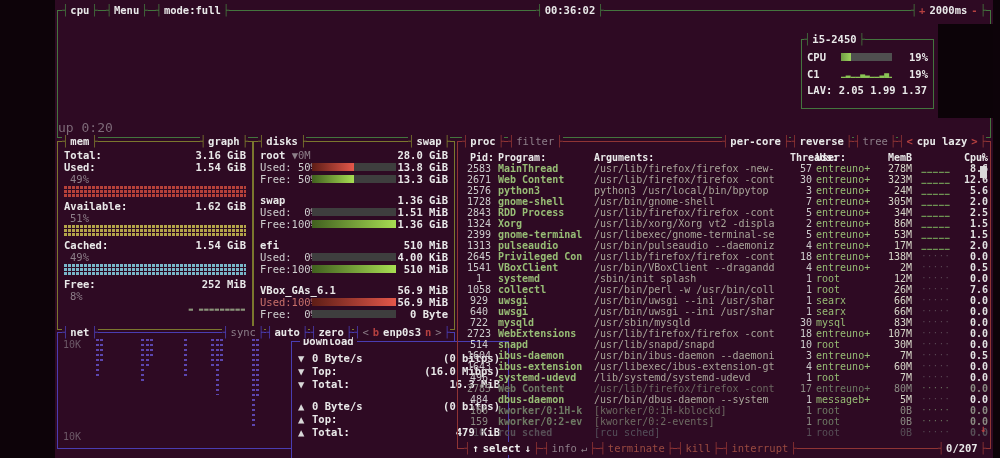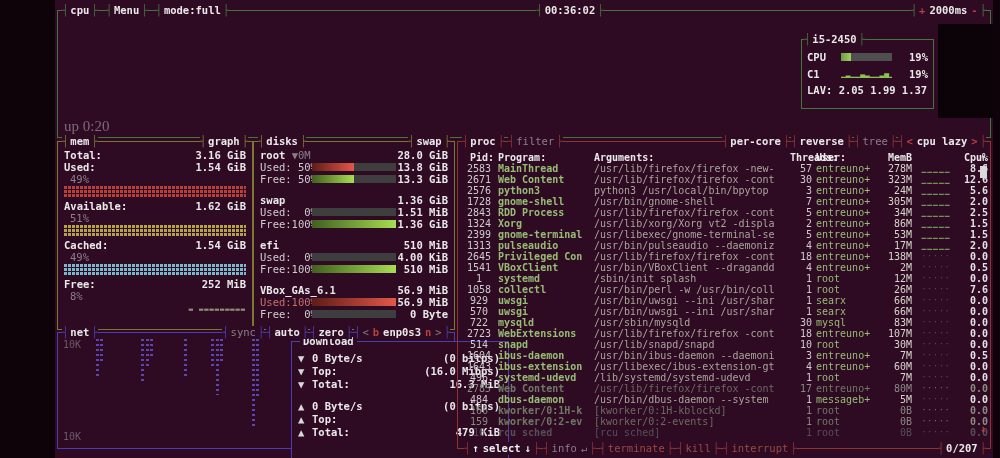--- a/index.html
+++ b/index.html
@@ -27,21 +27,21 @@
   .box-net .tick{color:var(--netb);} .box-proc .tick{color:var(--procb);}
   
   .wave{position:absolute; left:5px; right:6px; top:6px; bottom:12px; display:flex; gap:2px; align-items:stretch;}
   .wcol{flex:1; position:relative;}
   .wbar{position:absolute; left:0; right:0;
         background-image:linear-gradient(to bottom,#bf2f26 0%,#c4702f 16%,#ada348 31%,#7fae5e 43%,#7fae5e 57%,#adao48 0,#ada348 69%,#c4702f 84%,#bf2f26 100%);
         background-repeat:no-repeat;}
   .wgrid{position:absolute; inset:0; z-index:2;
         background-image:repeating-linear-gradient(to right, transparent 0 4px, var(--bg) 4px 6px),
                          repeating-linear-gradient(to bottom, transparent 0 3px, var(--bg) 3px 5px);}
-  .uptime{position:absolute; left:6px; bottom:2px; color:#7d6a78; font-size:15px; z-index:3;font-family:Liberation Serif, serif;}
+  .uptime{position:absolute; left:0; bottom:2px; color:#7d6a78; font-size:13px; z-index:3;}
   
   .cpuinfo{position:absolute; left:743px; top:28px; width:133px; height:70px; border:1px solid var(--cpu); background:var(--bg); z-index:3; padding:8px 5px 3px 5px; font-size:10.5px;}
   .cirow{display:flex; align-items:center; height:17px; gap:4px;}
   .cirow .cl{width:30px; color:var(--title); font-weight:bold;}
   .cirow .cv{width:32px; text-align:right; color:var(--title); font-weight:bold;}
   .cirow .cm{flex:1; height:8px; background:#4f4f4f; position:relative;}
   .cirow .cm i{position:absolute; left:0; top:0; bottom:0; background:linear-gradient(90deg,#6f9c45,#9ed45d);}
   .cspark{flex:1; color:#8ac455; font-size:8px; letter-spacing:0; overflow:hidden; white-space:nowrap;}
   .lavrow{color:var(--title); font-weight:bold; height:16px; line-height:16px;}
   
@@ -895,21 +895,21 @@
             <span class="c-pid">929</span>
             <span class="c-prog">uwsgi</span>
             <span class="c-args">/usr/bin/uwsgi --ini /usr/shar</span>
             <span class="c-thr">1</span>
             <span class="c-user">searx</span>
             <span class="c-mem">66M</span>
             <span class="c-spark idle">·····</span>
             <span class="c-cpu">0.0</span>
           </div>
           <div class="pgrid prow">
-            <span class="c-pid">570</span>
+            <span class="c-pid">640</span>
             <span class="c-prog">uwsgi</span>
             <span class="c-args">/usr/bin/uwsgi --ini /usr/shar</span>
             <span class="c-thr">1</span>
             <span class="c-user">searx</span>
             <span class="c-mem">66M</span>
             <span class="c-spark idle">·····</span>
             <span class="c-cpu">0.0</span>
           </div>
           <div class="pgrid prow">
             <span class="c-pid">722</span>

